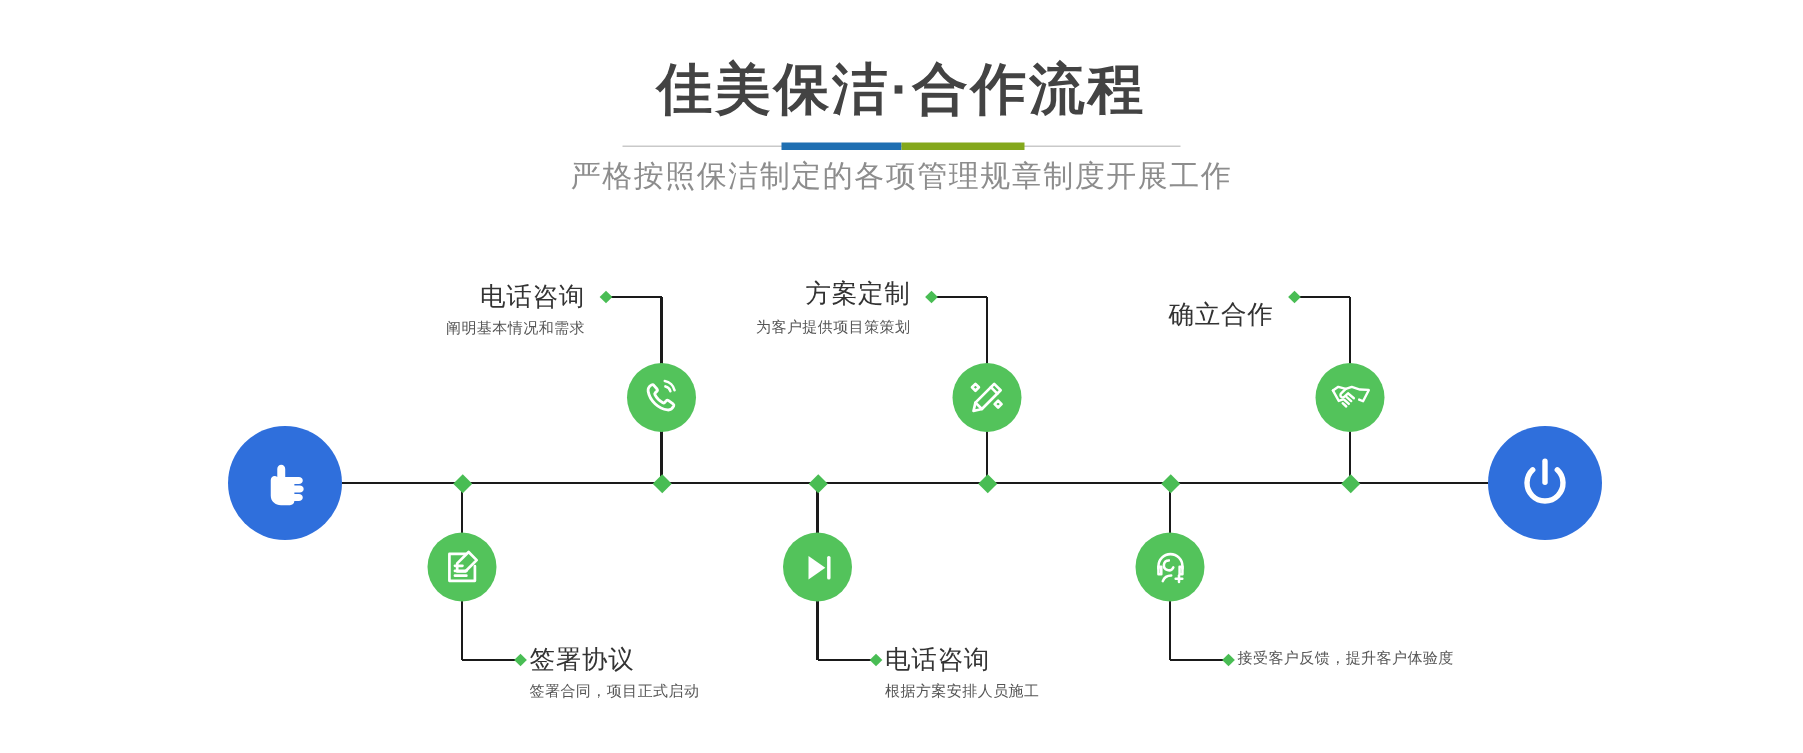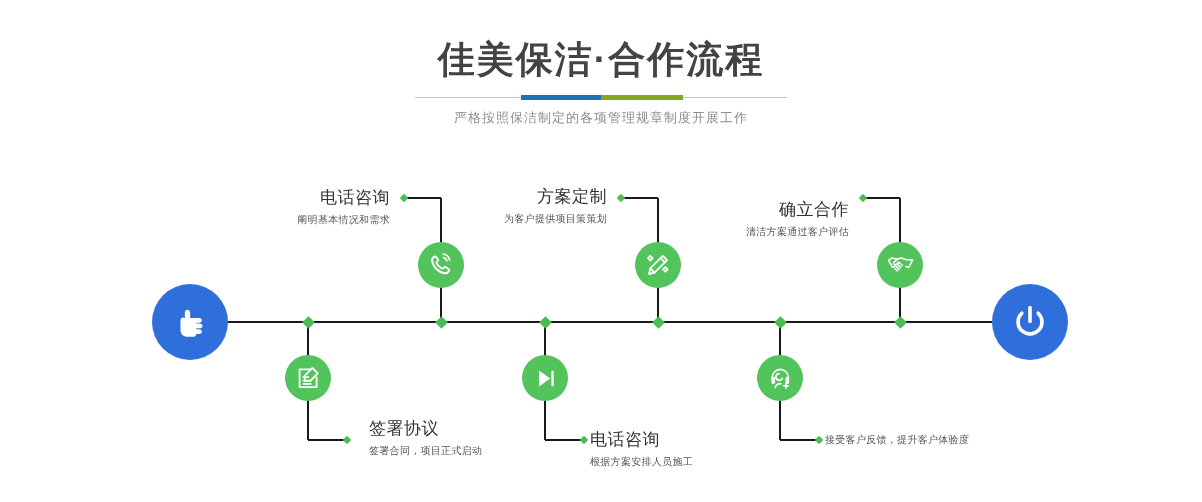--- a/index.html
+++ b/index.html
@@ -19,21 +19,21 @@
     color:#434343;font-weight:700;white-space:nowrap;
   }
   .hdr-rule{position:absolute;left:0;top:95px;width:1202px;height:6px;}
   .hdr-rule .ln{
     position:absolute;top:2px;left:415px;width:372px;height:1px;background:#c9c9c9;
   }
   .hdr-rule .seg-a{position:absolute;top:0;left:521px;width:80px;height:5px;background:#1f6fb2;}
   .hdr-rule .seg-b{position:absolute;top:0;left:601px;width:82px;height:5px;background:#84a81c;}
   .hdr-sub{
     position:absolute;left:0;top:106px;width:1202px;
-    font-size:13px;line-height:24px;letter-spacing:1px;
+    font-size:20px;line-height:24px;letter-spacing:1px;
     color:#8d8d8d;font-weight:400;white-space:nowrap;
   }
 
   
   .flow{position:absolute;left:0;top:0;width:1202px;height:502px;}
   .flow svg{position:absolute;left:0;top:0;}
 
   .endcap{
     position:absolute;border-radius:50%;background:#2f6fdc;
     display:flex;align-items:center;justify-content:center;
@@ -180,37 +180,36 @@
             <path d="M13.0 11.5l3.6 3.0"></path>
             <path d="M11.6 13.6l3.2 2.8"></path>
             <path d="M10.2 15.6l3.0 2.7"></path>
             <path d="M9.1 17.8l2.4 2.2"></path>
           </g>
         </svg>
       </span>
     </div>
     <div class="lbl top" style="right:353px;top:187px;margin-top:12px;">
       <div class="t">确立合作</div>
-      <div class="d">清洁方案通过客户评估</div>
     </div>
 
     <div class="node-ic" style="left:285px;top:355px;">
       <span>
         <svg width="27" height="27" viewBox="0 0 27 27">
           <g fill="none" stroke="#ffffff" stroke-width="1.8" stroke-linejoin="round" stroke-linecap="round">
             <path d="M21.6 12.4V22.2H4.6V4.3h11.0"></path>
             <path d="M17.4 3.0l5.4 5.4-7.6 7.6-5.4 0 0-5.4z"></path>
             <path d="M8.3 12.2h5.0"></path>
             <path d="M8.3 15.6h7.6"></path>
             <path d="M8.3 18.8h7.6"></path>
           </g>
         </svg>
       </span>
     </div>
-    <div class="lbl bot" style="left:353px;top:418px;margin-left:16px;">
+    <div class="lbl bot" style="left:353px;top:429px;">
       <div class="t">签署协议</div>
       <div class="d">签署合同，项目正式启动</div>
     </div>
 
     <div class="node-ic" style="left:522px;top:355px;">
       <span>
         <svg width="27" height="27" viewBox="0 0 27 27">
           <path fill="#ffffff" d="M7.0 5.6L18.2 13.5 7.0 21.4z"></path>
           <rect x="19.4" y="5.6" width="2.3" height="15.8" rx="1.1" fill="#ffffff"></rect>
         </svg>

